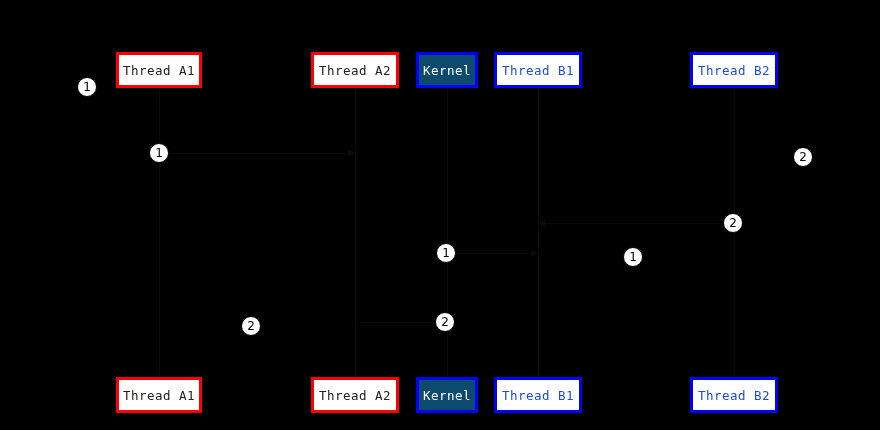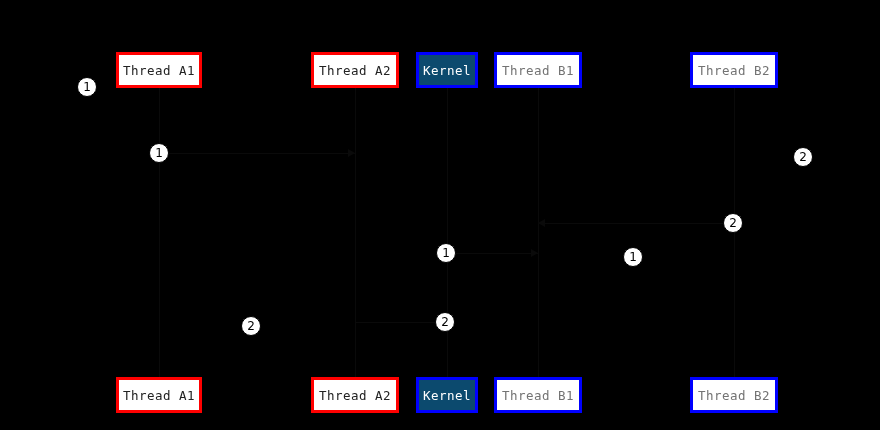--- a/index.html
+++ b/index.html
@@ -51,21 +51,21 @@
     border: 3px solid #a21caf;
     display: flex;
     align-items: center;
     justify-content: center;
     color: #222222;
     font-size: 12.5px;
     letter-spacing: 0.5px;
     white-space: nowrap;
   }
   .participant.red   { border-color: #FF0000; background: #FFFFFF; color: #222222; }
-  .participant.blue  { border-color: #0000FF; background: #FFFFFF; color: #737373; }
+  .participant.blue  { border-color: #0000FF; background: #FFFFFF; color: #1d4ed8; }
   .participant.solidblue {
     border-color: #0000FF;
     background: #0c4a6e;
     color: #FFFFFF;
   }
 
   
   .step {
     position: absolute;
     width: 20px;

